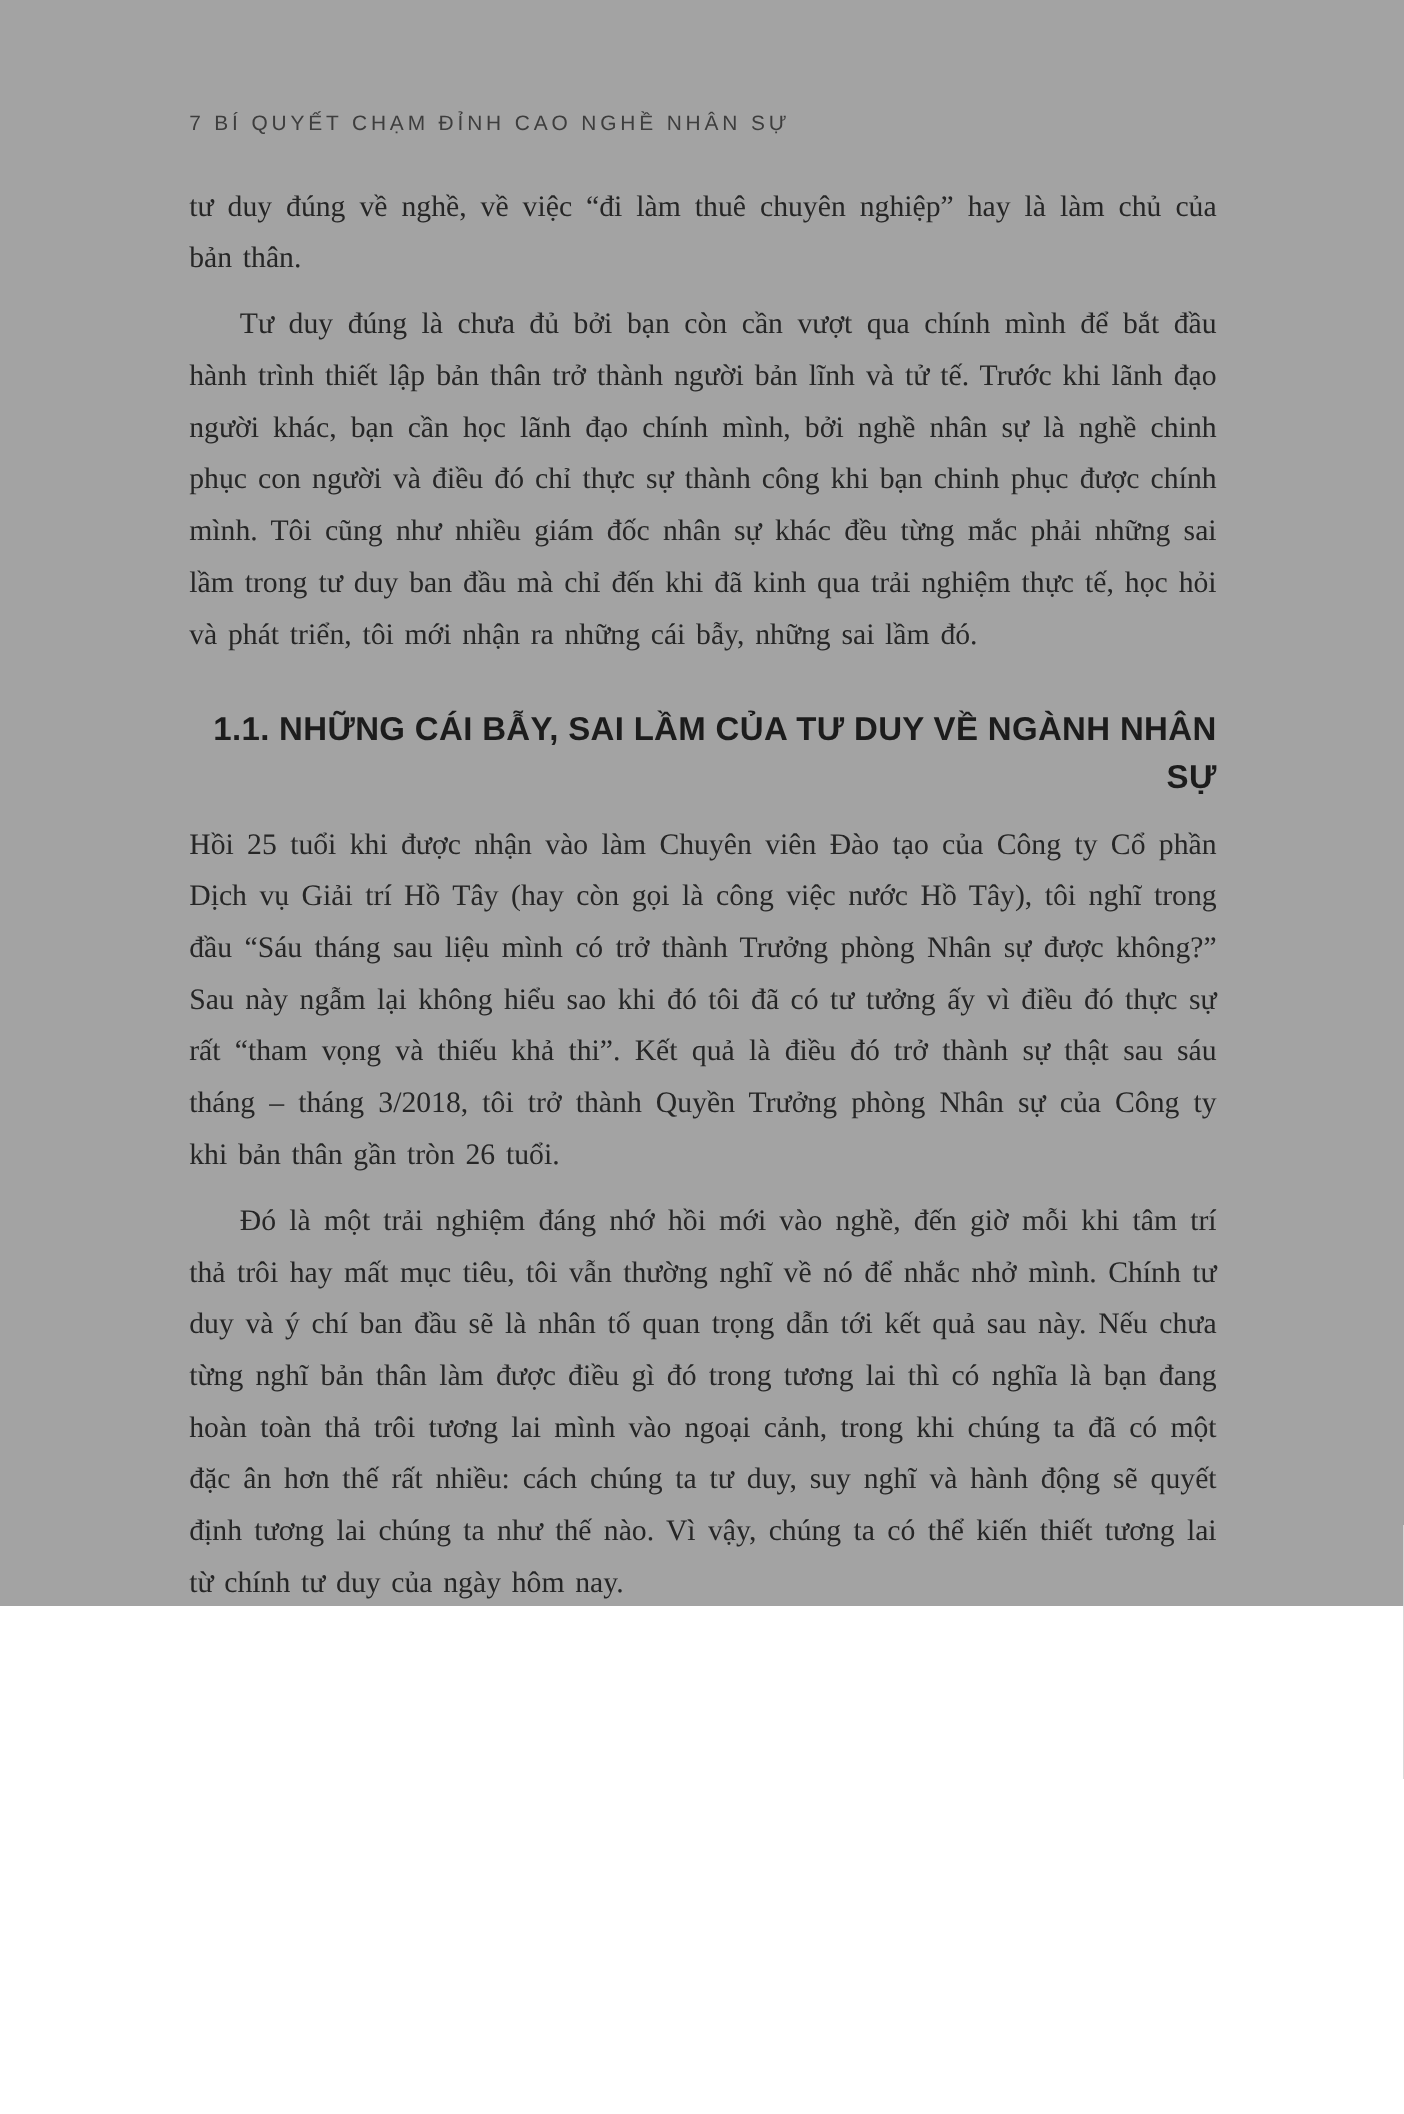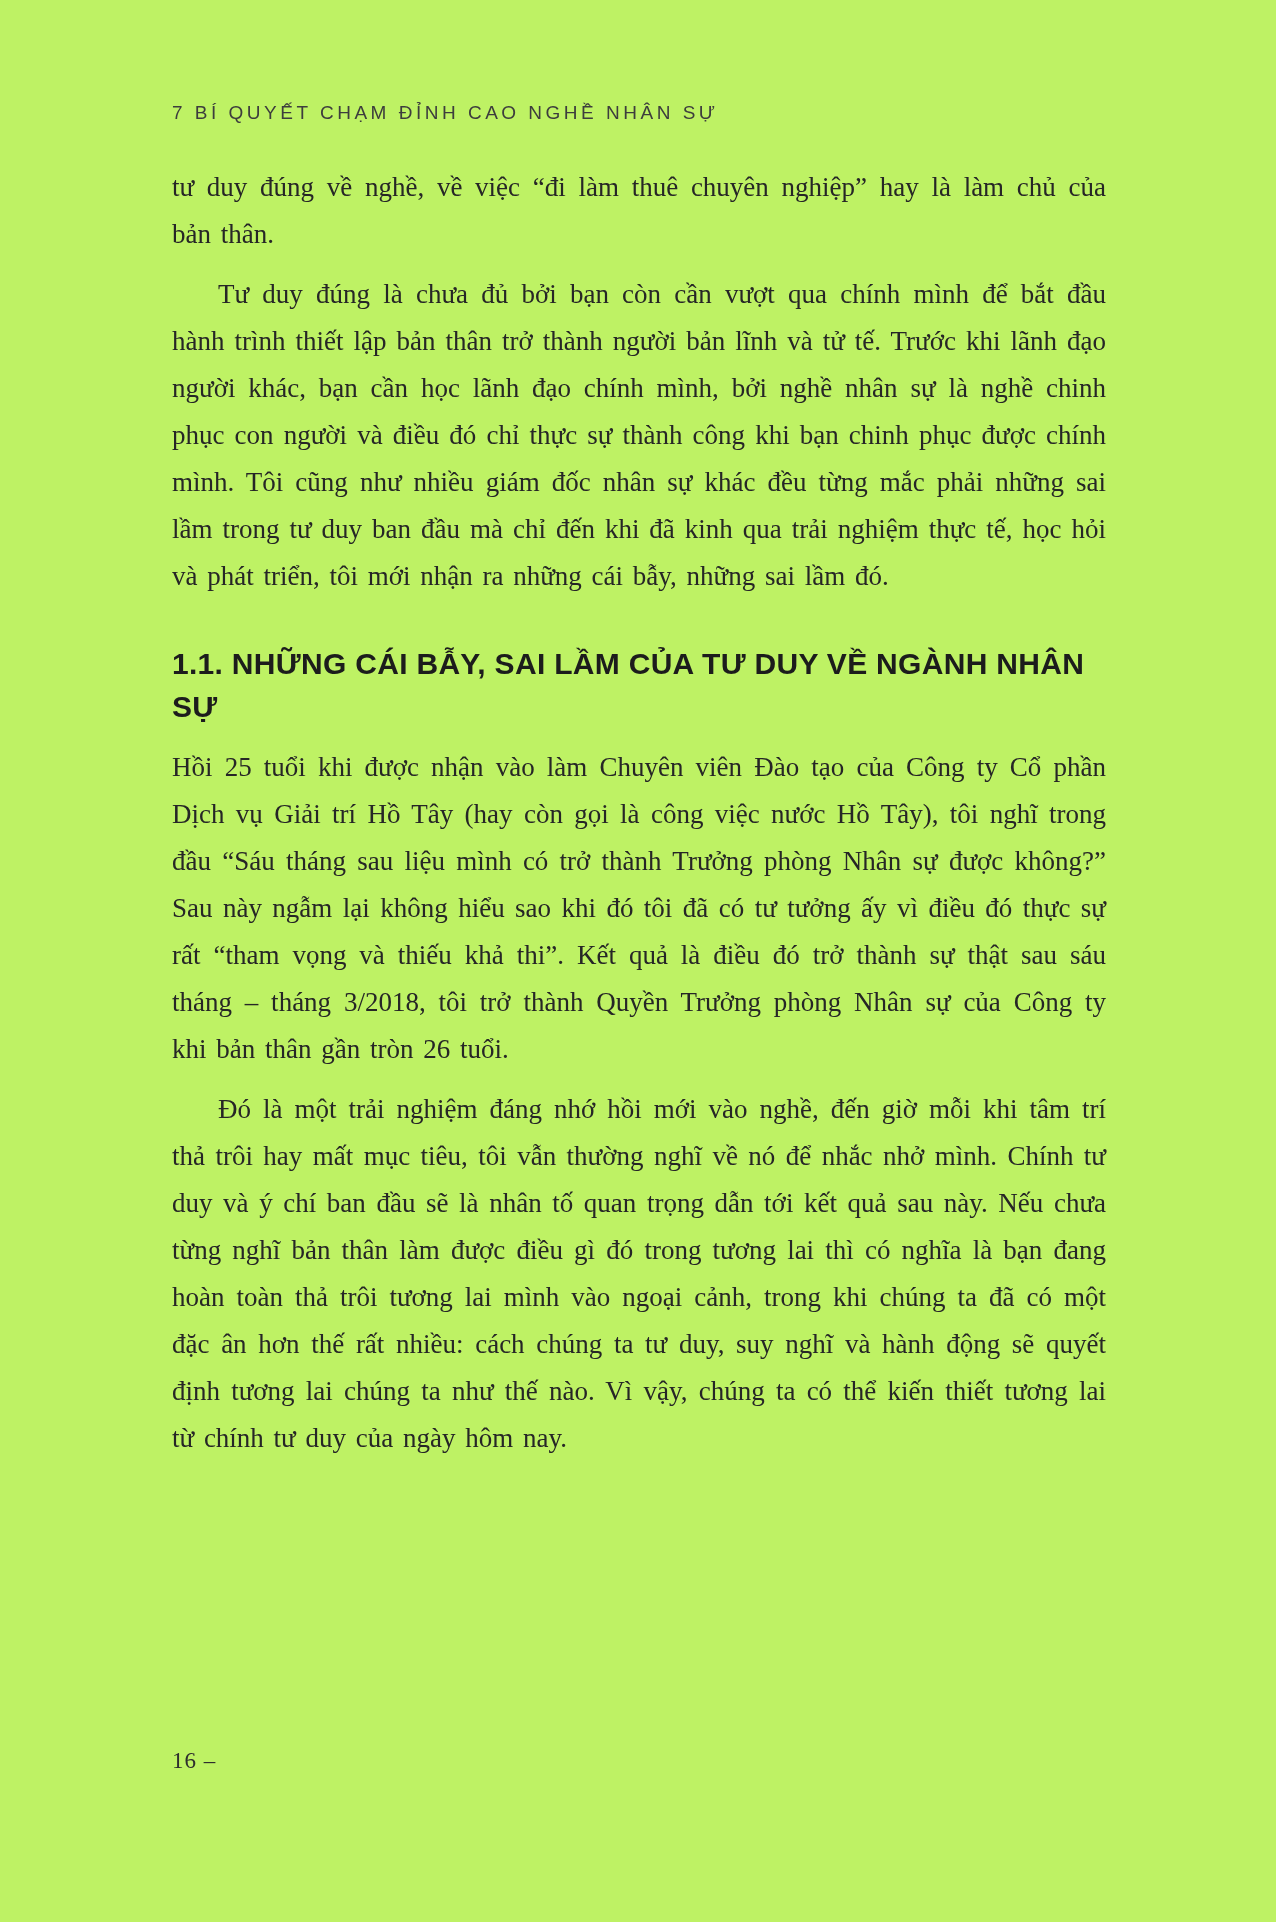--- a/index.html
+++ b/index.html
@@ -3,22 +3,22 @@
 <meta charset="utf-8">
 <style>
   html, body {
     margin: 0;
     padding: 0;
     background: #ffffff;
   }
   .page {
     position: relative;
     width: 1276px;
-    height: 1922px;
-    background: #bef264;
+    height: 1460px;
+    background: #a3a3a3;
     overflow: hidden;
     font-family: "Liberation Serif", serif;
     color: #232323;
   }
   .content {
     position: absolute;
     left: 172px;
     width: 934px;
     top: 0;
   }
@@ -45,21 +45,21 @@
     text-indent: 46px;
   }
   .section-heading {
     font-family: "Liberation Sans", sans-serif;
     font-weight: 700;
     font-size: 30px;
     line-height: 43px;
     letter-spacing: 0.3px;
     color: #1c1c1c;
     margin: 42px 0 16px 0;
-    text-align: left;
+    text-align: right;
   }
   .page-number {
     position: absolute;
     left: 172px;
     top: 1748px;
     font-family: Liberation Serif, serif;
     font-size: 23px;
     letter-spacing: 1px;
     color: #2e2e2e;
   }

